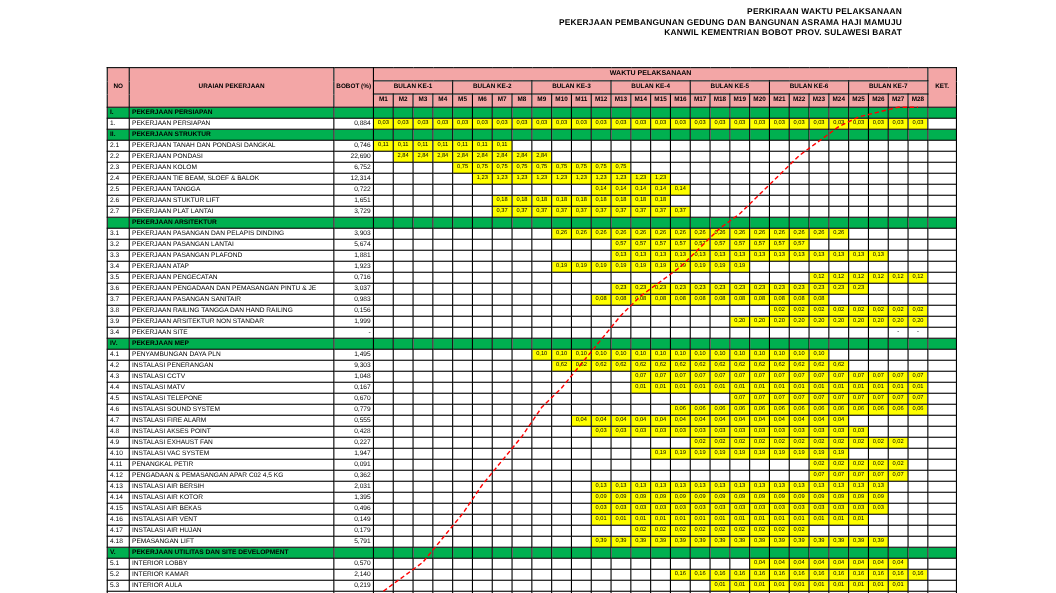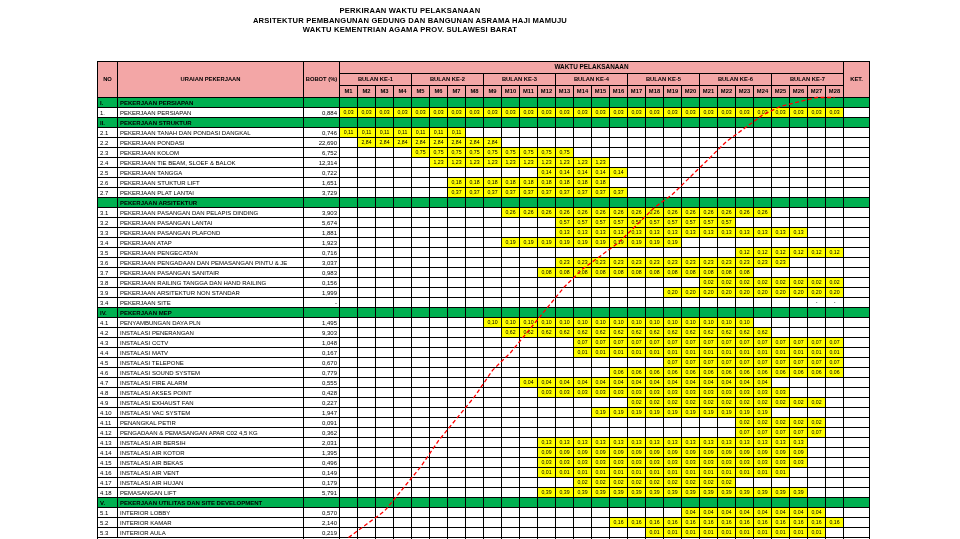--- a/index.html
+++ b/index.html
@@ -1,19 +1,19 @@
 <!DOCTYPE html>
 <html><head>
 <meta charset="utf-8">
 <style>
   html,body{margin:0;padding:0}
   body{width:960px;height:539px;background:#ffffff;position:relative;overflow:hidden;
        font-family:"Liberation Sans",sans-serif;color:#000;
        --pink:#F3A6A6;--green:#00B050;--cyan:#00B0F0;--yellow:#FFFF00;--red:#FF0000}
-  .titles{position:absolute;top:6px;left:0;width:820px;text-align:center}
+  .titles{position:absolute;top:6px;left:0;width:820px;text-align:right}
   .title-line{font-size:7.6px;font-weight:bold;line-height:9.6px;white-space:nowrap;letter-spacing:.2px}
   table.sched{position:absolute;left:97px;top:61px;border-collapse:collapse;table-layout:fixed;
        border:1.4px solid #000;background:#fff}
   .sched th,.sched td{border:.8px solid #000;padding:0;overflow:hidden;white-space:nowrap;
        font-size:5.2px;line-height:1;height:9px;text-align:center;vertical-align:middle}
   .sched thead th{background:var(--pink);font-weight:bold;font-size:5.8px;height:11px}
   .sched th.waktu{font-size:6.4px}
   .sched th.bobot-h{white-space:normal;line-height:1.15;font-size:5.8px}
   .sched td.no{text-align:left;padding-left:2px;font-size:6px}
   .sched td.uraian{text-align:left;padding-left:2px;font-size:6px}
@@ -22,22 +22,22 @@
   .sched td.val{background:var(--yellow)}
   .sched tr.jumlah td{font-weight:bold;height:11px;font-size:6px}
   .sched td.rlabel{text-align:right;padding-right:3px;font-weight:bold;font-size:6.2px}
   svg.curve{position:absolute;left:0;top:0;pointer-events:none}
 </style>
 </head>
 <body style="--pink: #F3A6A6; --green: #00B050; --yellow: #FFFF00; --cyan: #00B0F0; --red: #FF0000;">
 
 <div class="titles">
   <div class="title-line">PERKIRAAN WAKTU PELAKSANAAN</div>
-  <div class="title-line">ARSITEKTUR PEMBANGUNAN GEDUNG DAN BANGUNAN ASRAMA HAJI MAMUJU</div>
-  <div class="title-line">WAKTU KEMENTRIAN AGAMA PROV. SULAWESI BARAT</div>
+  <div class="title-line">PEKERJAAN PEMBANGUNAN GEDUNG DAN BANGUNAN ASRAMA HAJI MAMUJU</div>
+  <div class="title-line">KANWIL KEMENTRIAN BOBOT PROV. SULAWESI BARAT</div>
 </div>
 
 <table class="sched">
     <colgroup>
       <col style="width:20px">
       <col style="width:186px">
       <col style="width:36px">
       <col style="width:18px">
       <col style="width:18px">
       <col style="width:18px">

